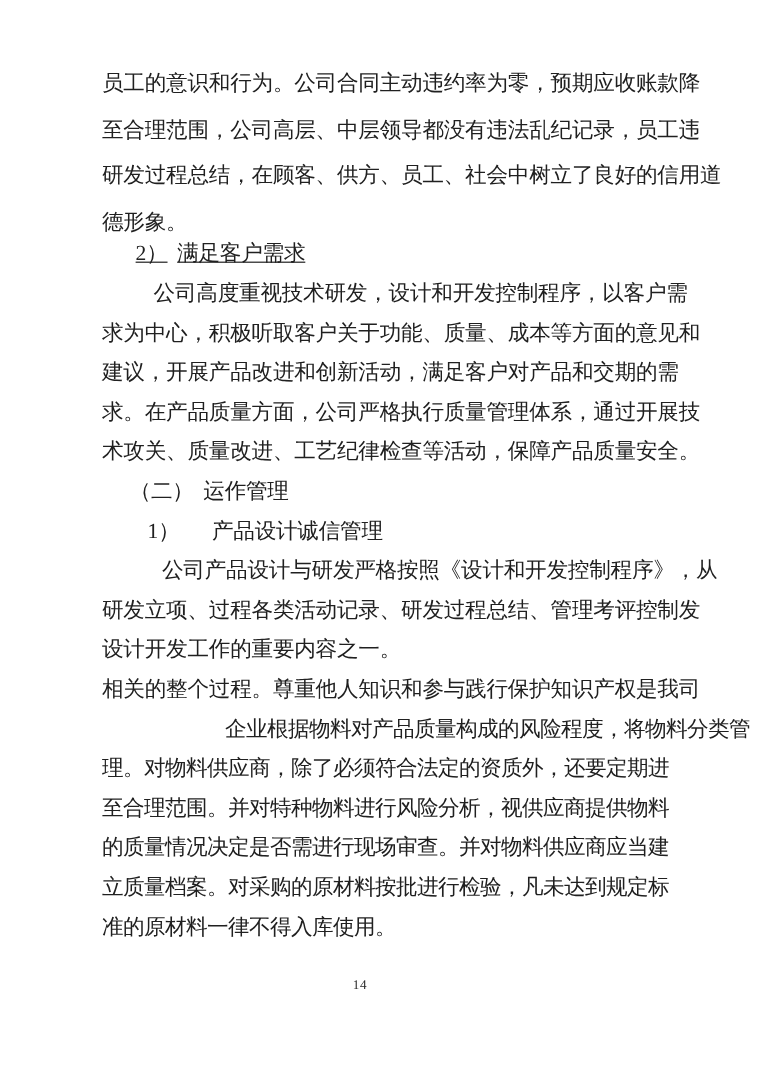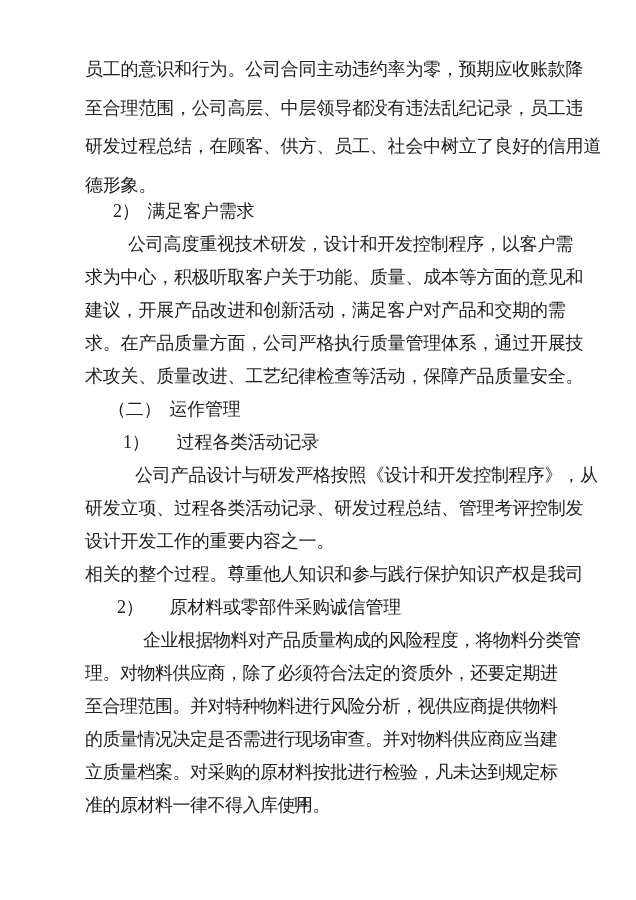--- a/index.html
+++ b/index.html
@@ -26,39 +26,39 @@
     width: 540px;
     font-size: 18px;
     letter-spacing: -0.2px;
   }
   .sec1 { line-height: 38.6px; }
   .sec2 { line-height: 33px; margin-top: -9.5px; }
   .ln { white-space: nowrap; }
   
   .fi1 { padding-left: 43px; }
   .fi2 { padding-left: 50px; }
-  .fi3 { padding-left: 58px; }
+  .fi3 { padding-left: 58px; text-align: right; }
   
-  .h-sub1   { padding-left: 28px; }
+  .h-sub1   { padding-left: 28px; text-decoration: underline; }
   .h-sub1 .gap { display: inline-block; width: 8px; }
   .h-sect   { padding-left: 23px; }
   .h-sect .gap { display: inline-block; width: 8px; }
   .h-sub2   { padding-left: 38px; }
   .h-sub2 .gap { display: inline-block; width: 27px; }
   .h-sub3   { padding-left: 32px; }
   .h-sub3 .gap { display: inline-block; width: 26px; }
   
   .tight { letter-spacing: -0.5px; }
   .page-number {
     position: absolute;
     left: 285px;
-    top: 794px;
+    top: 815px;
     width: 30px;
     text-align: center;
-    font-size: 15px;
+    font-size: 11px;
     color: #2a2a2a;
     letter-spacing: 0.5px;
   }
 </style>
 </head>
 <body>
 
 <div class="page">
   <div class="text-block">
 
@@ -73,28 +73,27 @@
       <div class="ln h-sub1"><span>2）</span><span class="gap"></span><span>满足客户需求</span></div>
 
       <div class="ln fi1">公司高度重视技术研发，设计和开发控制程序，以客户需</div>
       <div class="ln">求为中心，积极听取客户关于功能、质量、成本等方面的意见和</div>
       <div class="ln">建议，开展产品改进和创新活动，满足客户对产品和交期的需</div>
       <div class="ln">求。在产品质量方面，公司严格执行质量管理体系，通过开展技</div>
       <div class="ln">术攻关、质量改进、工艺纪律检查等活动，保障产品质量安全。</div>
 
       <div class="ln h-sect"><span>（二）</span><span class="gap"></span><span>运作管理</span></div>
 
-      <div class="ln h-sub2"><span>1）</span><span class="gap"></span><span>过程各类活动记录</span></div>
+      <div class="ln h-sub2"><span>1）</span><span class="gap"></span><span>产品设计诚信管理</span></div>
 
       <div class="ln fi2">公司产品设计与研发严格按照《设计和开发控制程序》，从</div>
       <div class="ln">研发立项、过程各类活动记录、研发过程总结、管理考评控制发</div>
       <div class="ln">设计开发工作的重要内容之一。</div>
       <div class="ln">相关的整个过程。尊重他人知识和参与践行保护知识产权是我司</div>
 
-      <div class="ln h-sub3"><span>2）</span><span class="gap"></span><span>原材料或零部件采购诚信管理</span></div>
 
       <div class="tight">
         <div class="ln fi3">企业根据物料对产品质量构成的风险程度，将物料分类管</div>
         <div class="ln">理。对物料供应商，除了必须符合法定的资质外，还要定期进</div>
         <div class="ln">至合理范围。并对特种物料进行风险分析，视供应商提供物料</div>
         <div class="ln">的质量情况决定是否需进行现场审查。并对物料供应商应当建</div>
         <div class="ln">立质量档案。对采购的原材料按批进行检验，凡未达到规定标</div>
         <div class="ln">准的原材料一律不得入库使用。</div>
       </div>
     </div>

